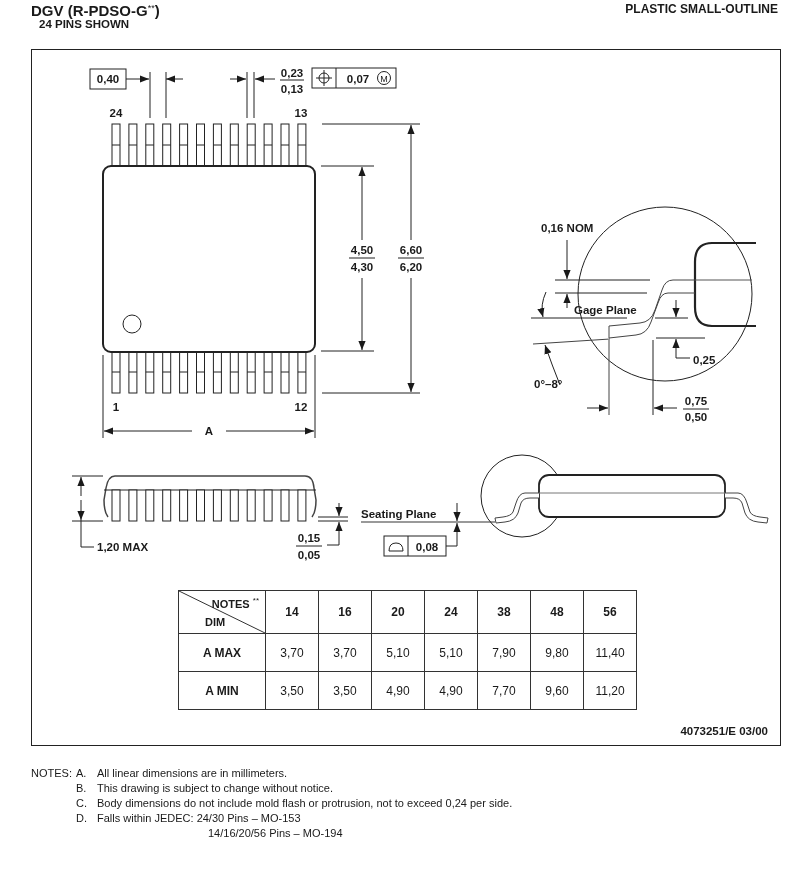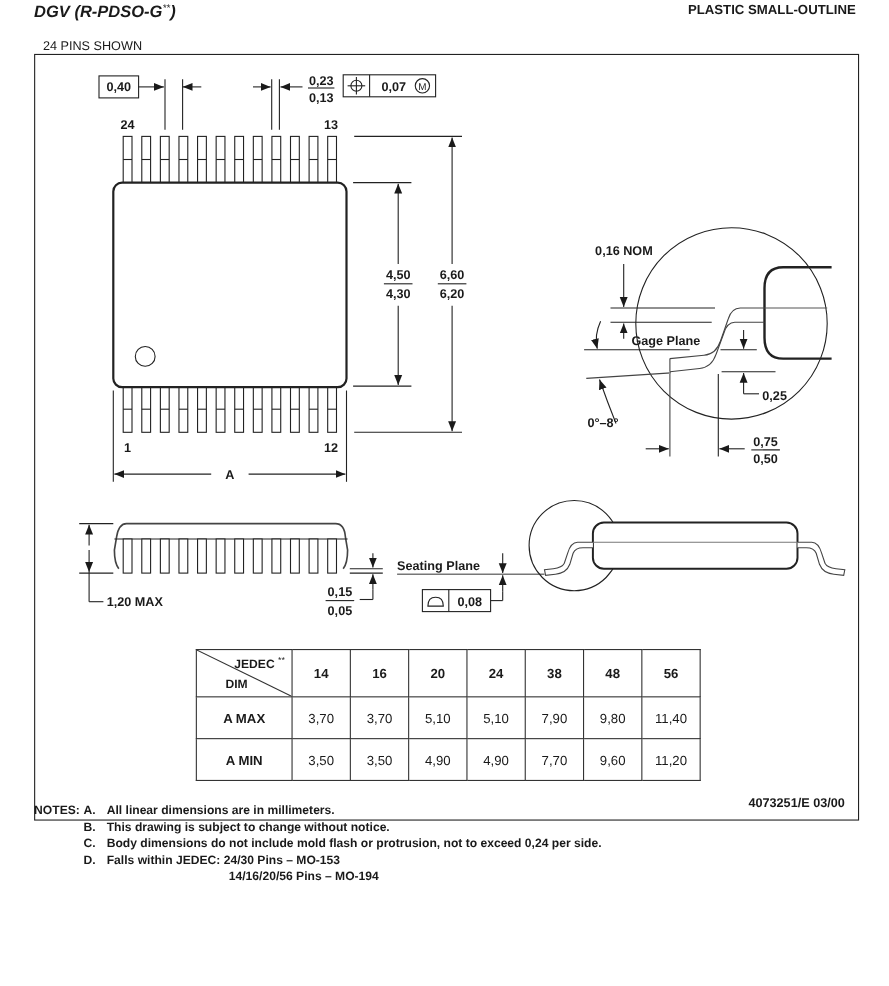--- a/index.html
+++ b/index.html
@@ -1,38 +1,38 @@
 <!DOCTYPE html>
 <html><head>
 <meta charset="utf-8">
 <style>
   html, body { margin: 0; padding: 0; background: #ffffff; }
   body { width: 808px; height: 896px; position: relative; overflow: hidden;
          font-family: "Liberation Sans", sans-serif; color: #1a1a1a; }
   .abs { position: absolute; }
-  .hdr-left { left: 31px; top: 2px; font-size: 15px; font-weight: bold; font-style: italic; }
+  .hdr-left { left: 31px; top: 2px; font-size: 15px; font-weight: bold; }
   .hdr-left sup { font-size: 9px; font-weight: normal; vertical-align: 5px; }
-  .hdr-sub { left: 39px; top: 36px; font-size: 11.5px; font-weight: normal; }
+  .hdr-sub { left: 39px; top: 18px; font-size: 11.5px; font-weight: bold; }
   .hdr-right { right: 30px; top: 2px; font-size: 12px; font-weight: bold; }
   .frame { left: 31px; top: 49px; width: 750px; height: 697px; border: 1.3px solid #222; box-sizing: border-box; }
   svg#drawing { position: absolute; left: 0; top: 0; }
   svg text { font-family: "Liberation Sans", sans-serif; fill: #1a1a1a; }
   .lbl { font-size: 11.5px; font-weight: bold; }
   table.dims { position: absolute; left: 178px; top: 590px; border-collapse: collapse; font-size: 12px; }
   table.dims td { border: 1px solid #333; text-align: center; height: 37px; width: 52px; padding: 0; }
   table.dims td.hdr { font-weight: bold; }
   table.dims td.rowh { width: 86px; font-weight: bold; }
   table.dims td.corner { width: 86px; height: 42px; position: relative; font-size: 11px; font-weight: bold; }
   table.dims tr.head td { height: 42px; }
   .corner .pins { position: absolute; right: 6px; top: 5px; }
   .corner .pins sup { font-weight: normal; font-size: 8px; }
   .corner .dim { position: absolute; left: 6px; bottom: 5px; padding-left: 20px; }
   .corner svg { position: absolute; left: 0; top: 0; }
   .docnum { right: 40px; top: 725px; font-size: 11.5px; font-weight: bold; }
-  .notes { left: 31px; top: 730px; font-size: 11px; line-height: 15px; font-weight: bold; }
+  .notes { left: 31px; top: 766px; font-size: 11px; line-height: 15px; }
   .notes .row { display: flex; }
   .notes .k { width: 45px; }
   .notes .l { width: 21px; }
 </style>
 </head>
 <body>
 
 <div class="abs hdr-left"><span>DGV (R-PDSO-G</span><sup>**</sup><span>)</span></div>
 <div class="abs hdr-sub">24 PINS SHOWN</div>
 <div class="abs hdr-right">PLASTIC SMALL-OUTLINE</div>
@@ -293,21 +293,21 @@
   </g>
 </svg>
 
 <table class="dims">
   <tbody>
       <tr class="head">
     <td class="corner">
       <svg width="86" height="42">
             <line x1="0" y1="0" x2="86" y2="42" stroke="#333"></line>
           </svg>
-      <span class="pins"><span>JEDEC</span> <sup>**</sup></span>
+      <span class="pins"><span>NOTES</span> <sup>**</sup></span>
       <span class="dim">DIM</span>
     </td>
     <td class="hdr">14</td>
     <td class="hdr">16</td>
     <td class="hdr">20</td>
     <td class="hdr">24</td>
     <td class="hdr">38</td>
     <td class="hdr">48</td>
     <td class="hdr">56</td>
   </tr>

